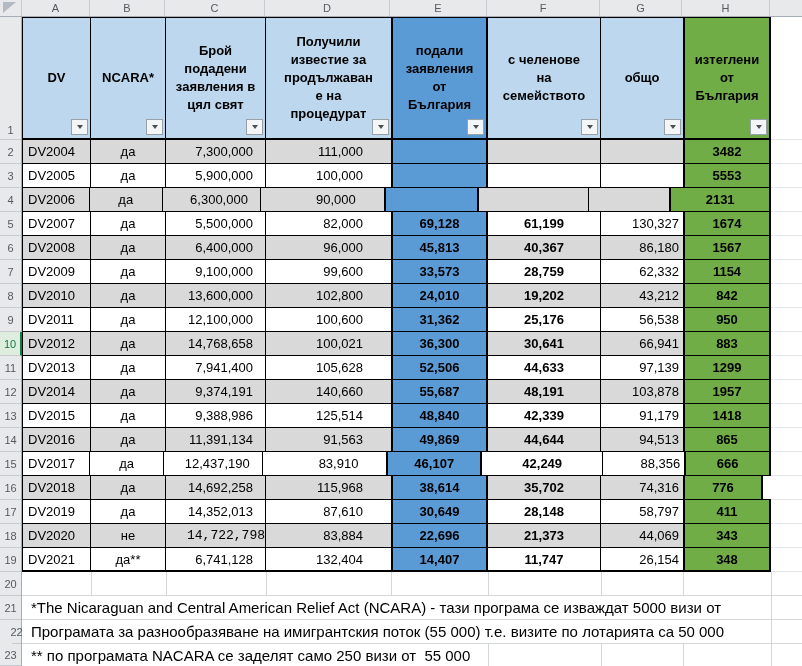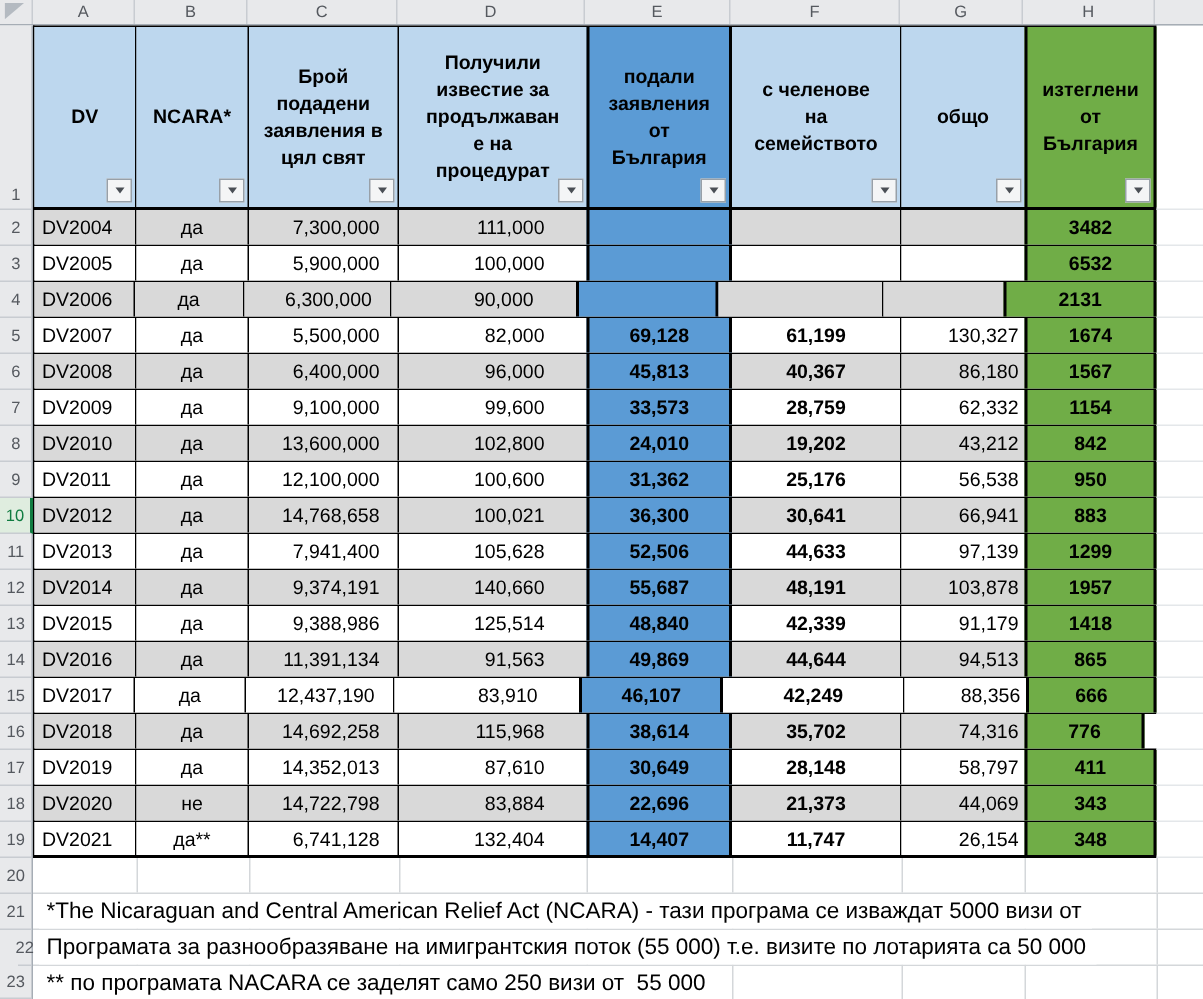--- a/index.html
+++ b/index.html
@@ -165,21 +165,21 @@
           </div>
           <div class="grid-row plain">
             <div class="table-part">
               <div class="cell al-left b-r1 bandable" style="width: 68px; padding-left: 5px;">DV2005</div>
               <div class="cell al-center b-r1 bandable" style="width: 75px;">да</div>
               <div class="cell al-right b-r1 bandable" style="width: 100px; padding-right: 12px;">5,900,000</div>
               <div class="cell al-right  bandable" style="width: 125px; padding-right: 28px;">100,000</div>
               <div class="cell al-center col-e bold" style="width: 97px;"></div>
               <div class="cell al-center b-r1 bold bandable" style="width: 113px;"></div>
               <div class="cell al-right  bandable" style="width: 82px; padding-right: 4px;"></div>
-              <div class="cell al-center col-h bold" style="width: 88px;">6532</div>
+              <div class="cell al-center col-h bold" style="width: 88px;">5553</div>
             </div>
             <div class="filler"></div>
           </div>
           <div class="grid-row band">
             <div class="table-part">
               <div class="cell al-left b-r1 bandable" style="width: 68px; padding-left: 5px;">DV2006</div>
               <div class="cell al-center b-r1 bandable" style="width: 75px;">да</div>
               <div class="cell al-right b-r1 bandable" style="width: 100px; padding-right: 12px;">6,300,000</div>
               <div class="cell al-right  bandable" style="width: 125px; padding-right: 28px;">90,000</div>
               <div class="cell al-center col-e bold" style="width: 97px;"></div>
@@ -355,21 +355,21 @@
               <div class="cell al-center b-r1 bold bandable" style="width: 113px;">28,148</div>
               <div class="cell al-right  bandable" style="width: 82px; padding-right: 4px;">58,797</div>
               <div class="cell al-center col-h bold" style="width: 88px;">411</div>
             </div>
             <div class="filler"></div>
           </div>
           <div class="grid-row band">
             <div class="table-part">
               <div class="cell al-left b-r1 bandable" style="width: 68px; padding-left: 5px;">DV2020</div>
               <div class="cell al-center b-r1 bandable" style="width: 75px;">не</div>
-              <div class="cell al-right b-r1 bandable" style="width: 100px; padding-right: 12px;">14,722,798</div>
+              <div class="cell al-right b-r1 bandable" style="width: 100px;  font-family: Liberation Mono, monospace;">14,722,798</div>
               <div class="cell al-right  bandable" style="width: 125px; padding-right: 28px;">83,884</div>
               <div class="cell al-center col-e bold" style="width: 97px;">22,696</div>
               <div class="cell al-center b-r1 bold bandable" style="width: 113px;">21,373</div>
               <div class="cell al-right  bandable" style="width: 82px; padding-right: 4px;">44,069</div>
               <div class="cell al-center col-h bold" style="width: 88px;">343</div>
             </div>
             <div class="filler"></div>
           </div>
           <div class="grid-row plain">
             <div class="table-part last">

